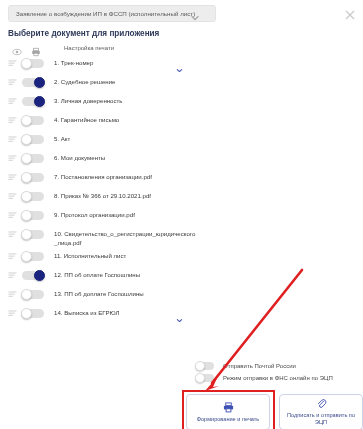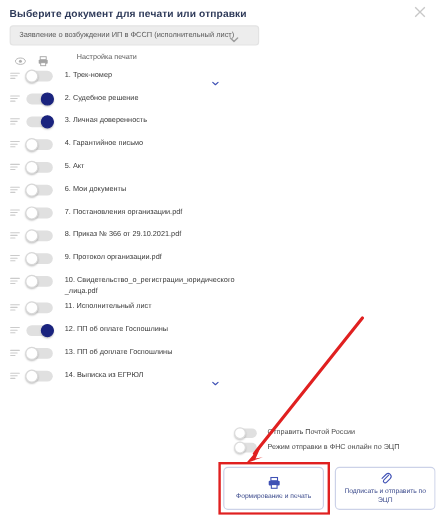--- a/index.html
+++ b/index.html
@@ -261,33 +261,33 @@
 <body>
 
 <div class="dialog">
 
   <div class="close-icon">
     <svg viewBox="0 0 12 12" width="12" height="12">
       <path d="M2 2 L10 10 M10 2 L2 10" stroke="#9a9a9a" stroke-width="1.1" fill="none"></path>
     </svg>
   </div>
 
-  <div class="title">Выберите документ для печати или отправки</div>
 
   <div class="select-wrap">
     <div class="select-box">
       <span class="select-value">Заявление о возбуждении ИП в ФССП (исполнительный лист)</span>
     </div>
     <span class="select-caret">
       <svg viewBox="0 0 10 10" width="10" height="10">
         <path d="M2 3.6 L5 6.6 L8 3.6" stroke="#6b6b6b" stroke-width="1.2" fill="none" stroke-linecap="round" stroke-linejoin="round"></path>
       </svg>
     </span>
   </div>
 
+  <div class="subtitle">Выберите документ для приложения</div>
 
   <div class="settings-row">
     <span class="eye-icon">
       <svg viewBox="0 0 12 12" width="10" height="10">
         <ellipse cx="6" cy="6" rx="5" ry="3.2" fill="none" stroke="#6e6e6e" stroke-width="0.9"></ellipse>
         <circle cx="6" cy="6" r="1.5" fill="#6e6e6e"></circle>
       </svg>
     </span>
     <span class="printer-icon-head">
       <svg viewBox="0 0 12 12" width="10" height="10">

